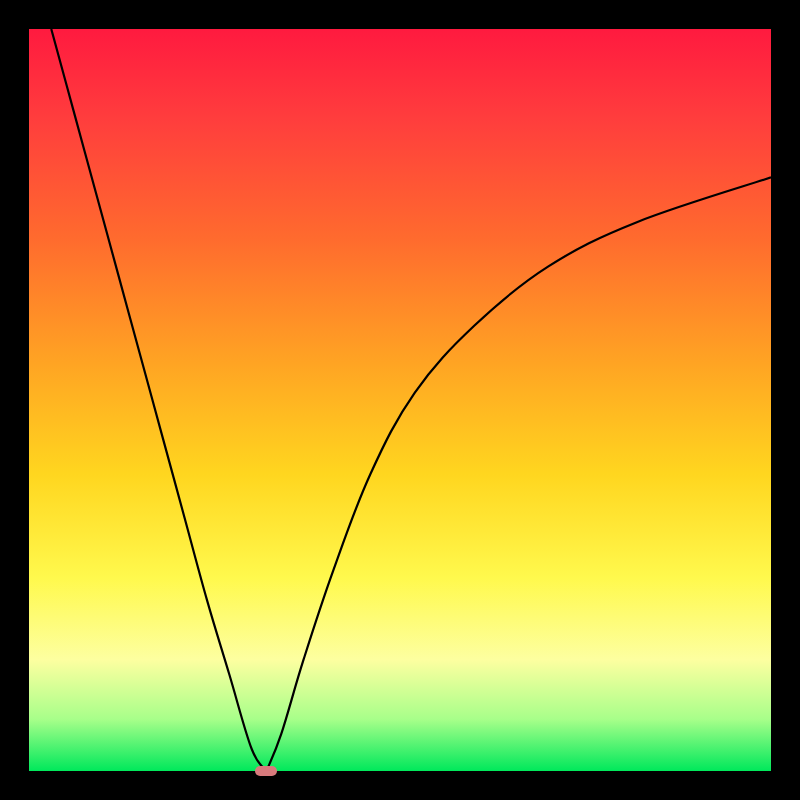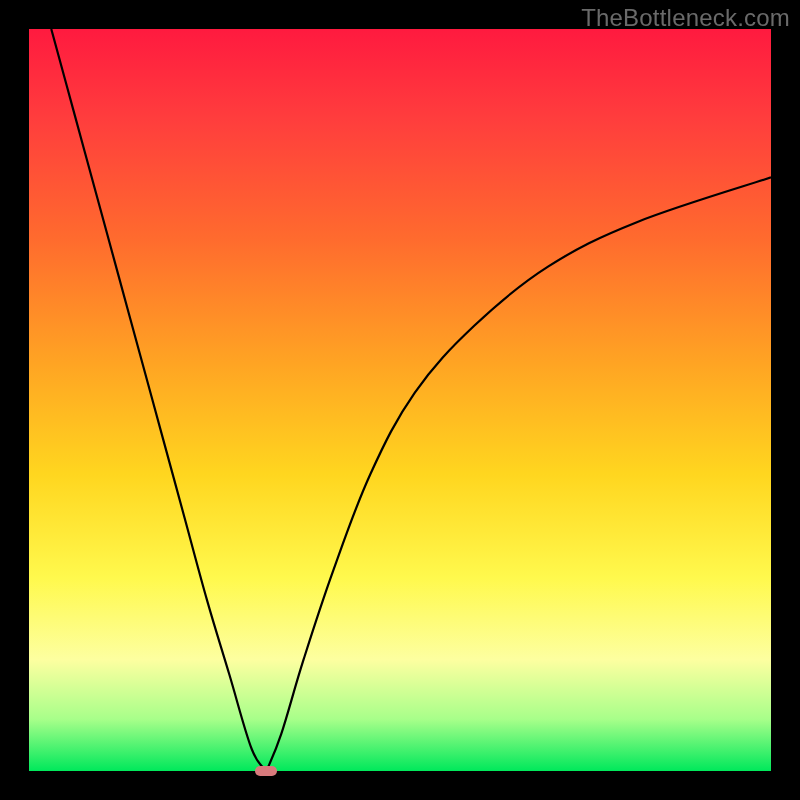--- a/index.html
+++ b/index.html
@@ -57,21 +57,20 @@
     background: #d77a7c;
     border-radius: 5px;
     transform: translate(-50%, -50%);
     z-index: 3;
   }
 </style>
 </head>
 <body>
 
 <div class="frame">
-  <div class="watermark">TheBottleneck.com</div>
   <div class="plot">
     <svg class="curve" viewBox="0 0 742 742" preserveAspectRatio="none">
       <path id="curve-left" fill="none" stroke="#000" stroke-width="2.2" d="M 22.259999999999998 0 C 26.27 14.69, 36.51 52.24, 44.52 81.62 C 52.53 111.00, 58.77 133.86, 66.78 163.24 C 74.79 192.62, 81.03 215.48, 89.04 244.86 C 97.05 274.24, 103.29 297.10, 111.30 326.48 C 119.31 355.86, 125.55 378.72, 133.56 408.10 C 141.57 437.48, 147.81 460.34, 155.82 489.72 C 163.83 519.10, 170.07 543.29, 178.08 571.34 C 186.09 599.39, 192.33 618.83, 200.34 645.54 C 208.35 672.25, 215.92 702.38, 222.60 719.74 C 229.28 737.10, 234.77 737.99, 237.44 742.00"></path>
       <path id="curve-right" fill="none" stroke="#000" stroke-width="2.2" d="M 237.44 742 C 240.11 735.32, 245.60 724.93, 252.28 704.90 C 258.96 684.87, 265.19 660.08, 274.54 630.70 C 283.89 601.32, 292.20 575.05, 304.22 541.66 C 316.24 508.27, 326.63 477.25, 341.32 445.20 C 356.01 413.15, 367.14 390.29, 385.84 363.58 C 404.54 336.87, 421.16 319.51, 445.20 296.80 C 469.24 274.09, 490.02 256.14, 519.40 237.44 C 548.78 218.74, 568.37 208.95, 608.44 192.92 C 648.51 176.89, 717.96 156.41, 742.00 148.40"></path>
     </svg>
     <div class="marker" id="marker" style="left: 237.44px; top: 742px; background: rgb(215, 122, 124);"></div>
   </div>
 </div>
 
 </body></html>

